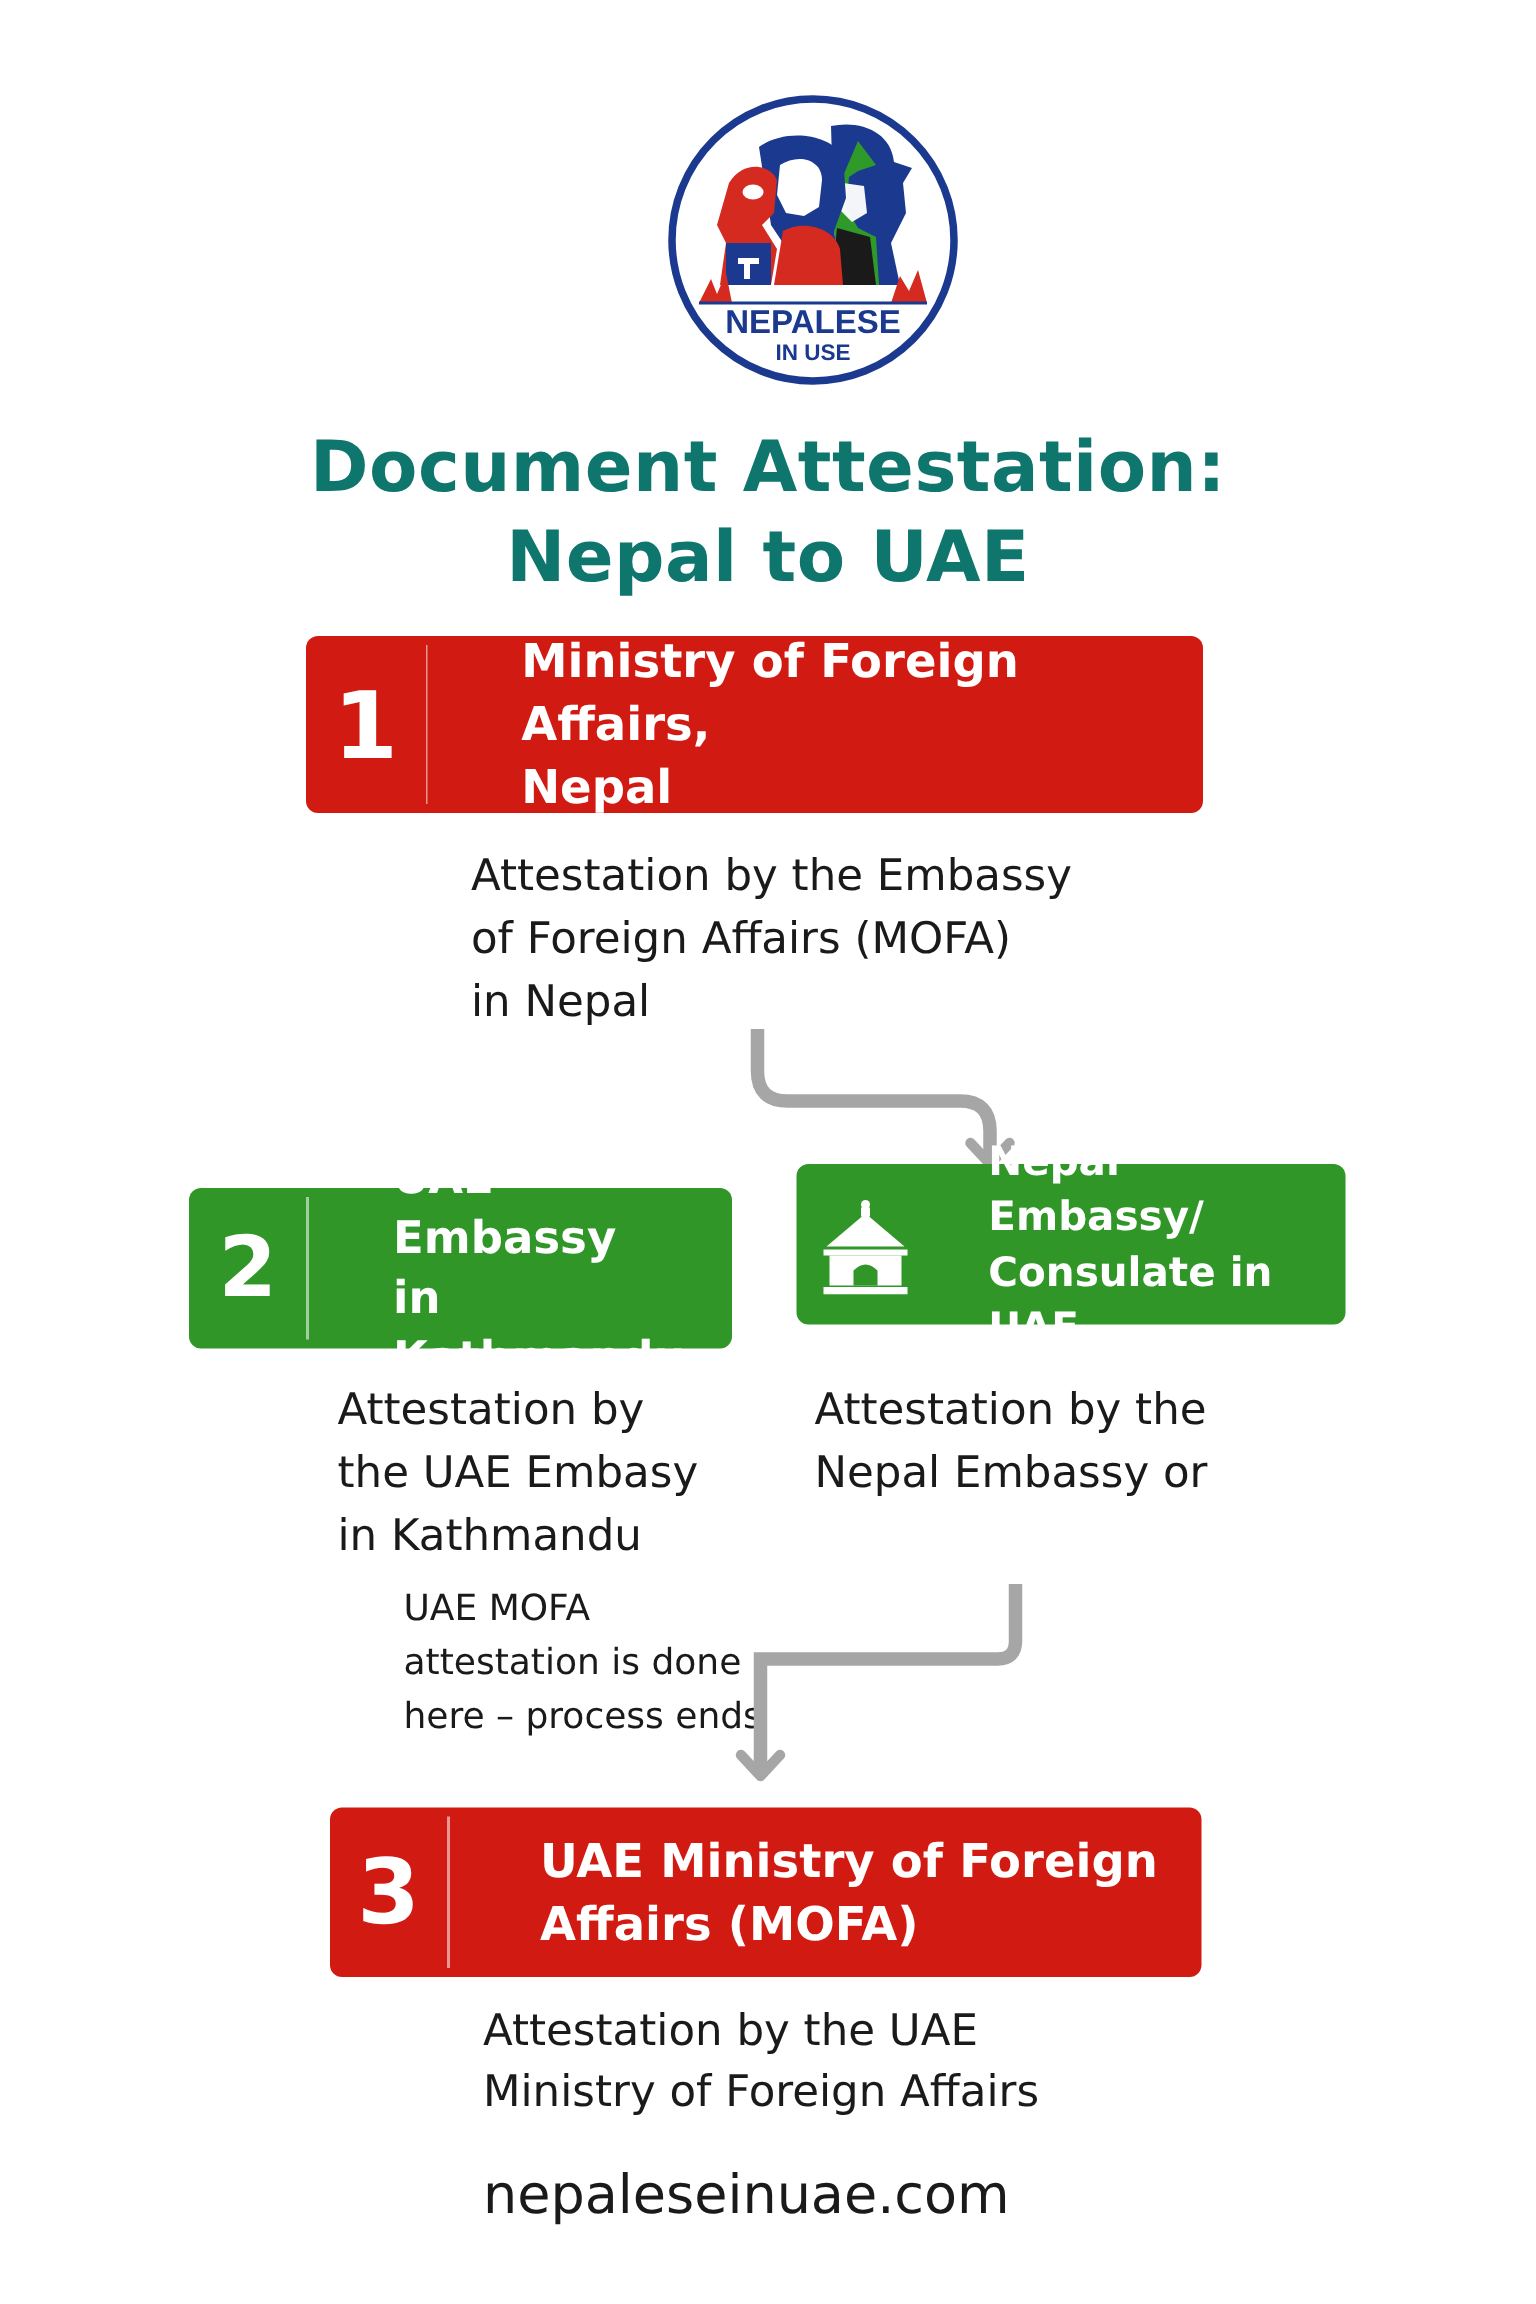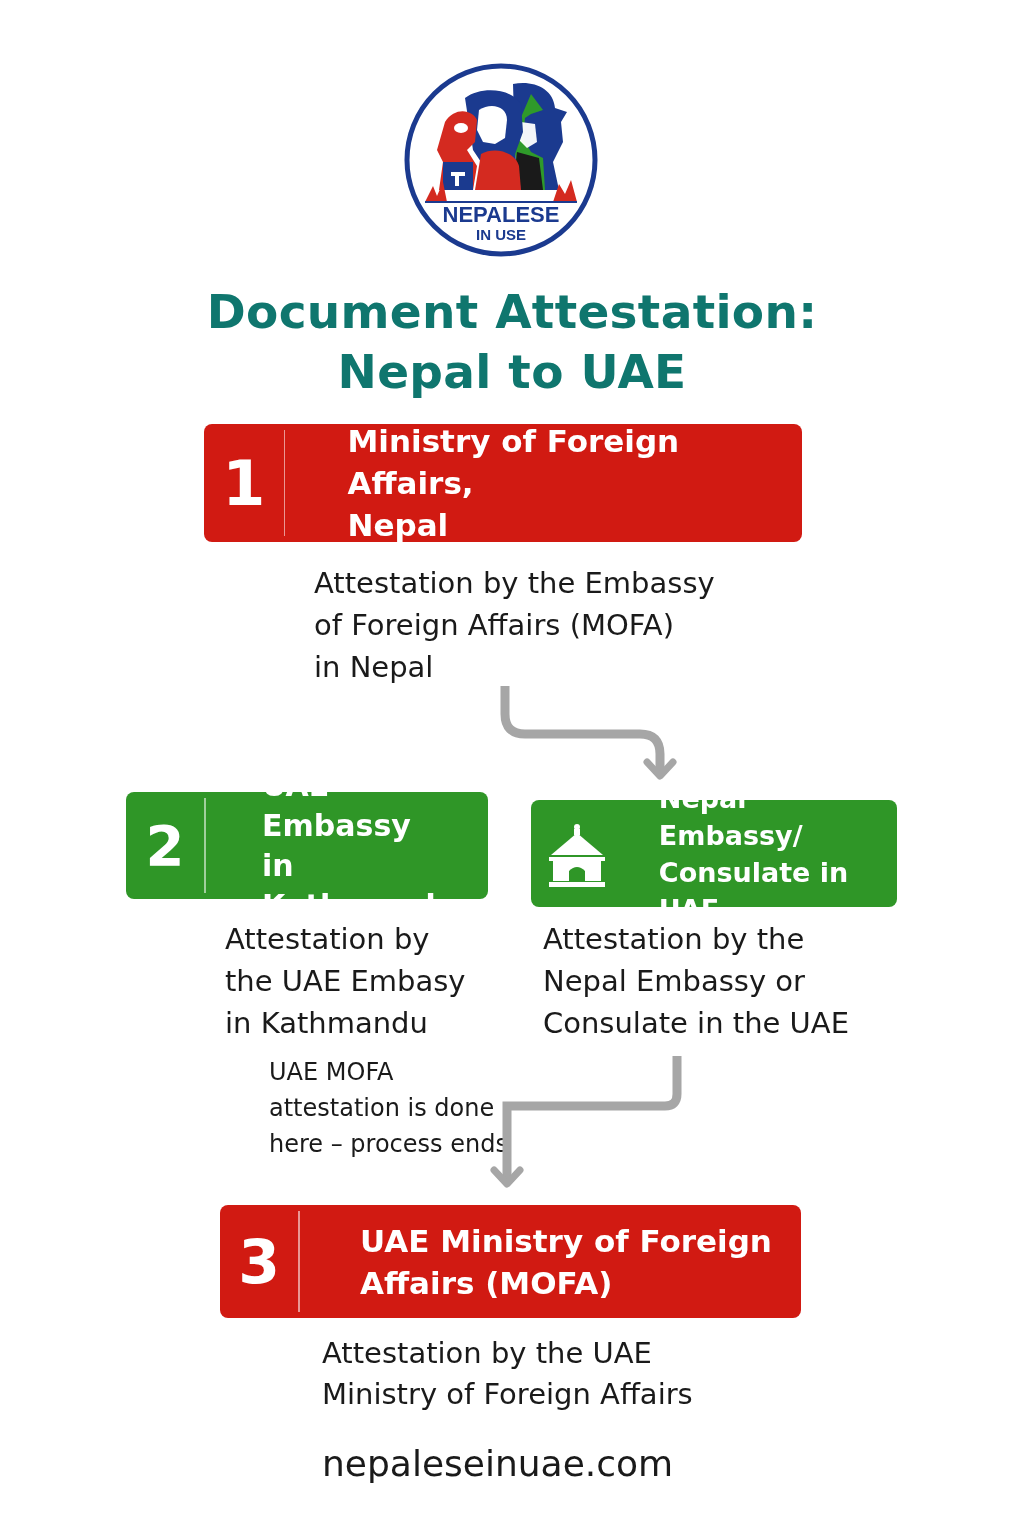--- a/index.html
+++ b/index.html
@@ -1,18 +1,18 @@
 <!DOCTYPE html>
 <html><head>
 <meta charset="utf-8">
 <style>
   html,body{margin:0;padding:0;background:#ffffff;}
   body{width:1024px;height:1536px;position:relative;overflow:hidden;font-family:"DejaVu Sans","Liberation Sans",sans-serif;color:#1a1a1a;}
   .abs{position:absolute;}
-  .logo{left:403px;top:62px;width:196px;height:196px;}
+  .logo{left:444px;top:62px;width:196px;height:196px;}
   .title{left:0;width:1024px;top:282px;text-align:center;color:#0f766e;font-weight:bold;font-size:47px;line-height:60px;font-family:"DejaVu Sans",sans-serif;letter-spacing:0.3px;}
   .box{border-radius:8px;color:#fff;display:flex;align-items:center;box-sizing:border-box;}
   .red{background:#d11a12;}
   .green{background:#2f9627;}
   .num{font-weight:bold;color:#fff;text-align:center;}
   .divider{width:2px;background:rgba(255,255,255,0.55);align-self:stretch;margin:6px 0;}
   .blabel{font-weight:bold;color:#fff;margin-left:36px;}
   .desc{font-family:"DejaVu Sans",sans-serif;color:#1a1a1a;}
   svg{display:block;}
 </style>
@@ -82,41 +82,40 @@
   <div>Attestation by</div>
   <div>the UAE Embasy</div>
   <div>in Kathmandu</div>
 </div>
 <div class="abs desc" style="left:225px;top:1054px;font-size:24px;line-height:36px;margin-left:44px;">
   <div>UAE MOFA</div>
   <div>attestation is done</div>
   <div>here – process ends</div>
 </div>
 
-<div class="abs box green" style="left:531px;top:800px;width:366px;height:107px;">
+<div class="abs box green" style="left:531px;top:776px;width:366px;height:107px;">
   <div style="width:100px;display:flex;justify-content:center;">
     <svg width="60" height="66" viewBox="0 0 60 66">
       <circle cx="30" cy="6" r="3" fill="#fff"></circle>
       <rect x="27" y="8" width="6" height="6" fill="#fff"></rect>
       <path d="M30 12 L56 34 L4 34 Z" fill="#fff"></path>
       <rect x="2" y="36" width="56" height="4" fill="#fff"></rect>
       <rect x="6" y="40" width="48" height="20" fill="#fff"></rect>
       <path d="M22 60 L22 50 Q30 42 38 50 L38 60 Z" fill="#2f9627"></path>
       <rect x="2" y="61" width="56" height="5" fill="#fff"></rect>
     </svg>
   </div>
   <div class="blabel" style="font-size:27px;line-height:37px;">
     <div>Nepal Embassy/</div>
     <div>Consulate in UAE</div>
   </div>
 </div>
 <div class="abs desc" style="left:543px;top:918px;font-size:29px;line-height:42px;">
   <div>Attestation by the</div>
   <div>Nepal Embassy or</div>
-  <div>Consulate in the UAE</div>
 </div>
 
 <svg class="abs" style="left:490px;top:1054px;" width="210" height="140" viewBox="0 0 210 140">
   <path d="M187 2 L187 40 Q187 52 175 52 L17 52 L17 126" fill="none" stroke="#a6a6a6" stroke-width="9"></path>
   <path d="M4 116 L17 130 L30 116" fill="none" stroke="#a6a6a6" stroke-width="7" stroke-linecap="round" stroke-linejoin="round"></path>
 </svg>
 
 <div class="abs box red" style="left:220px;top:1205px;width:581px;height:113px;">
   <div class="num" style="width:78px;font-size:60px;">3</div>
   <div class="divider"></div>

